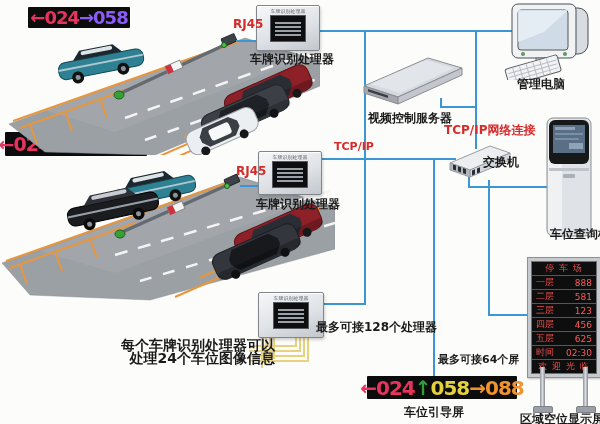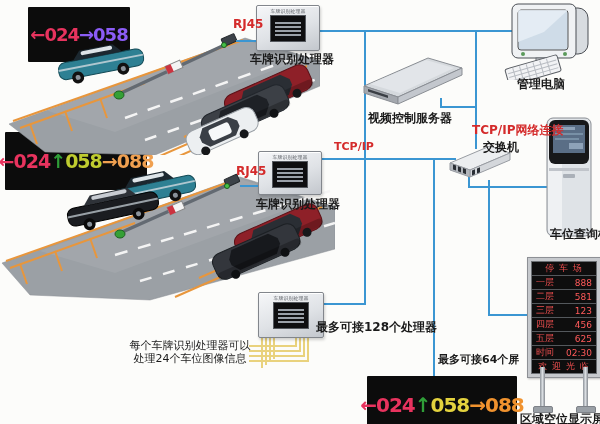--- a/index.html
+++ b/index.html
@@ -1,32 +1,32 @@
 <!DOCTYPE html>
 <html><head>
 <meta charset="utf-8">
 <style>
   html,body{margin:0;padding:0;background:#fff;}
   #canvas{position:relative;width:600px;height:424px;background:#fcfcfa;overflow:hidden;
           font-family:"DejaVu Sans",sans-serif;}
   .abs{position:absolute;}
   .led{position:absolute;background:#0c0c0c;display:flex;align-items:center;justify-content:center;
-       font-weight:bold;letter-spacing:-1px;white-space:nowrap;padding:17px 2px;border-radius:1px;}
+       font-weight:bold;letter-spacing:-1px;white-space:nowrap;padding:0 2px;border-radius:1px;}
   .lbl{position:absolute;font-weight:bold;color:#1a1a1a;font-size:12px;white-space:nowrap;}
   .lbl.red{color:#d42b2b;}
   .lbl.sm{font-size:11px;}
   .line{position:absolute;background:#3b96d2;}
   .yline{position:absolute;background:#e9d27d;}
   .proc{position:absolute;width:62px;background:linear-gradient(160deg,#f6f7f9 0%,#dfe2e6 55%,#c3c7cd 100%);
         border:1px solid #82868c;border-radius:2px;box-shadow:inset 0 1px 0 #fff,1px 2px 3px rgba(0,0,0,.18);}
   .proc-title{font-size:5px;color:#5a5e64;text-align:center;margin-top:2px;line-height:6px;overflow:hidden;white-space:nowrap;}
   .proc-screen{width:26px;height:25px;margin:1px auto 4px;background:#0e0e10;border:1px solid #55595f;
         display:flex;flex-direction:column;justify-content:center;gap:2px;padding:0 4px;}
   .proc-screen i{display:block;height:2px;background:#9aa0a8;}
-  .note{position:absolute;font-weight:normal;color:#1a1a1a;font-size:11px;text-align:center;line-height:13px;width:170px;}
+  .note{position:absolute;font-weight:bold;color:#1a1a1a;font-size:14px;text-align:right;line-height:13px;width:170px;}
   
   .board{position:absolute;left:527px;top:257px;width:74px;background:#c6c9cd;border:1px solid #8d9095;
          padding:3px;box-sizing:border-box;box-shadow:1px 1px 2px rgba(0,0,0,.25);}
   .board-inner{background:#0e0e0e;border:1px solid #6a6e72;}
   .board-row{display:flex;justify-content:space-between;align-items:center;font-size:9px;font-weight:normal;
              color:#ee4f4f;padding:1px 4px;border-bottom:1px solid #54585c;height:11px;}
   .board-row:last-child{border-bottom:none;}
   .board-row.center{justify-content:center;letter-spacing:1px;}
   .board-row .val{color:#ff5a5a;}
   .pole{position:absolute;width:5px;background:linear-gradient(90deg,#8e949a,#d9dde1,#84898f);}
@@ -340,26 +340,27 @@
       <span style="color: rgb(227, 210, 62);">058</span>
       <span style="color: rgb(240, 146, 46);">→</span>
       <span style="color: rgb(240, 146, 46);">088</span>
   </div>
 
   <div class="lbl red" style="left:233px;top:17px;">RJ45</div>
   <div class="lbl" style="left:250px;top:51px;">车牌识别处理器</div>
   <div class="lbl" style="left:368px;top:110px;">视频控制服务器</div>
   <div class="lbl" style="left:517px;top:76px;">管理电脑</div>
   <div class="lbl red sm" style="left:334px;top:140px;">TCP/IP</div>
-  <div class="lbl red" style="left:472px;top:122px;">TCP/IP网络连接</div>
-  <div class="lbl" style="left:483px;top:139px;">交换机</div>
+  <div class="lbl red" style="left:444px;top:122px;">TCP/IP网络连接</div>
+  <div class="lbl" style="left:483px;top:154px;">交换机</div>
   <div class="lbl red" style="left:236px;top:164px;">RJ45</div>
   <div class="lbl" style="left:256px;top:196px;">车牌识别处理器</div>
   <div class="lbl" style="left:538px;top:226px;margin-left:12px;">车位查询机</div>
   <div class="lbl" style="left:316px;top:319px;">最多可接128个处理器</div>
   <div class="note" style="left:105px;top:339px;">
     <div>每个车牌识别处理器可以</div>
     <div>处理24个车位图像信息</div>
   </div>
   <div class="lbl sm" style="left:438px;top:352px;">最多可接64个屏</div>
+  <div class="lbl" style="left:404px;top:404px;">车位引导屏</div>
   <div class="lbl" style="left:520px;top:411px;">区域空位显示屏</div>
 
 </div>
 
 </body></html>

